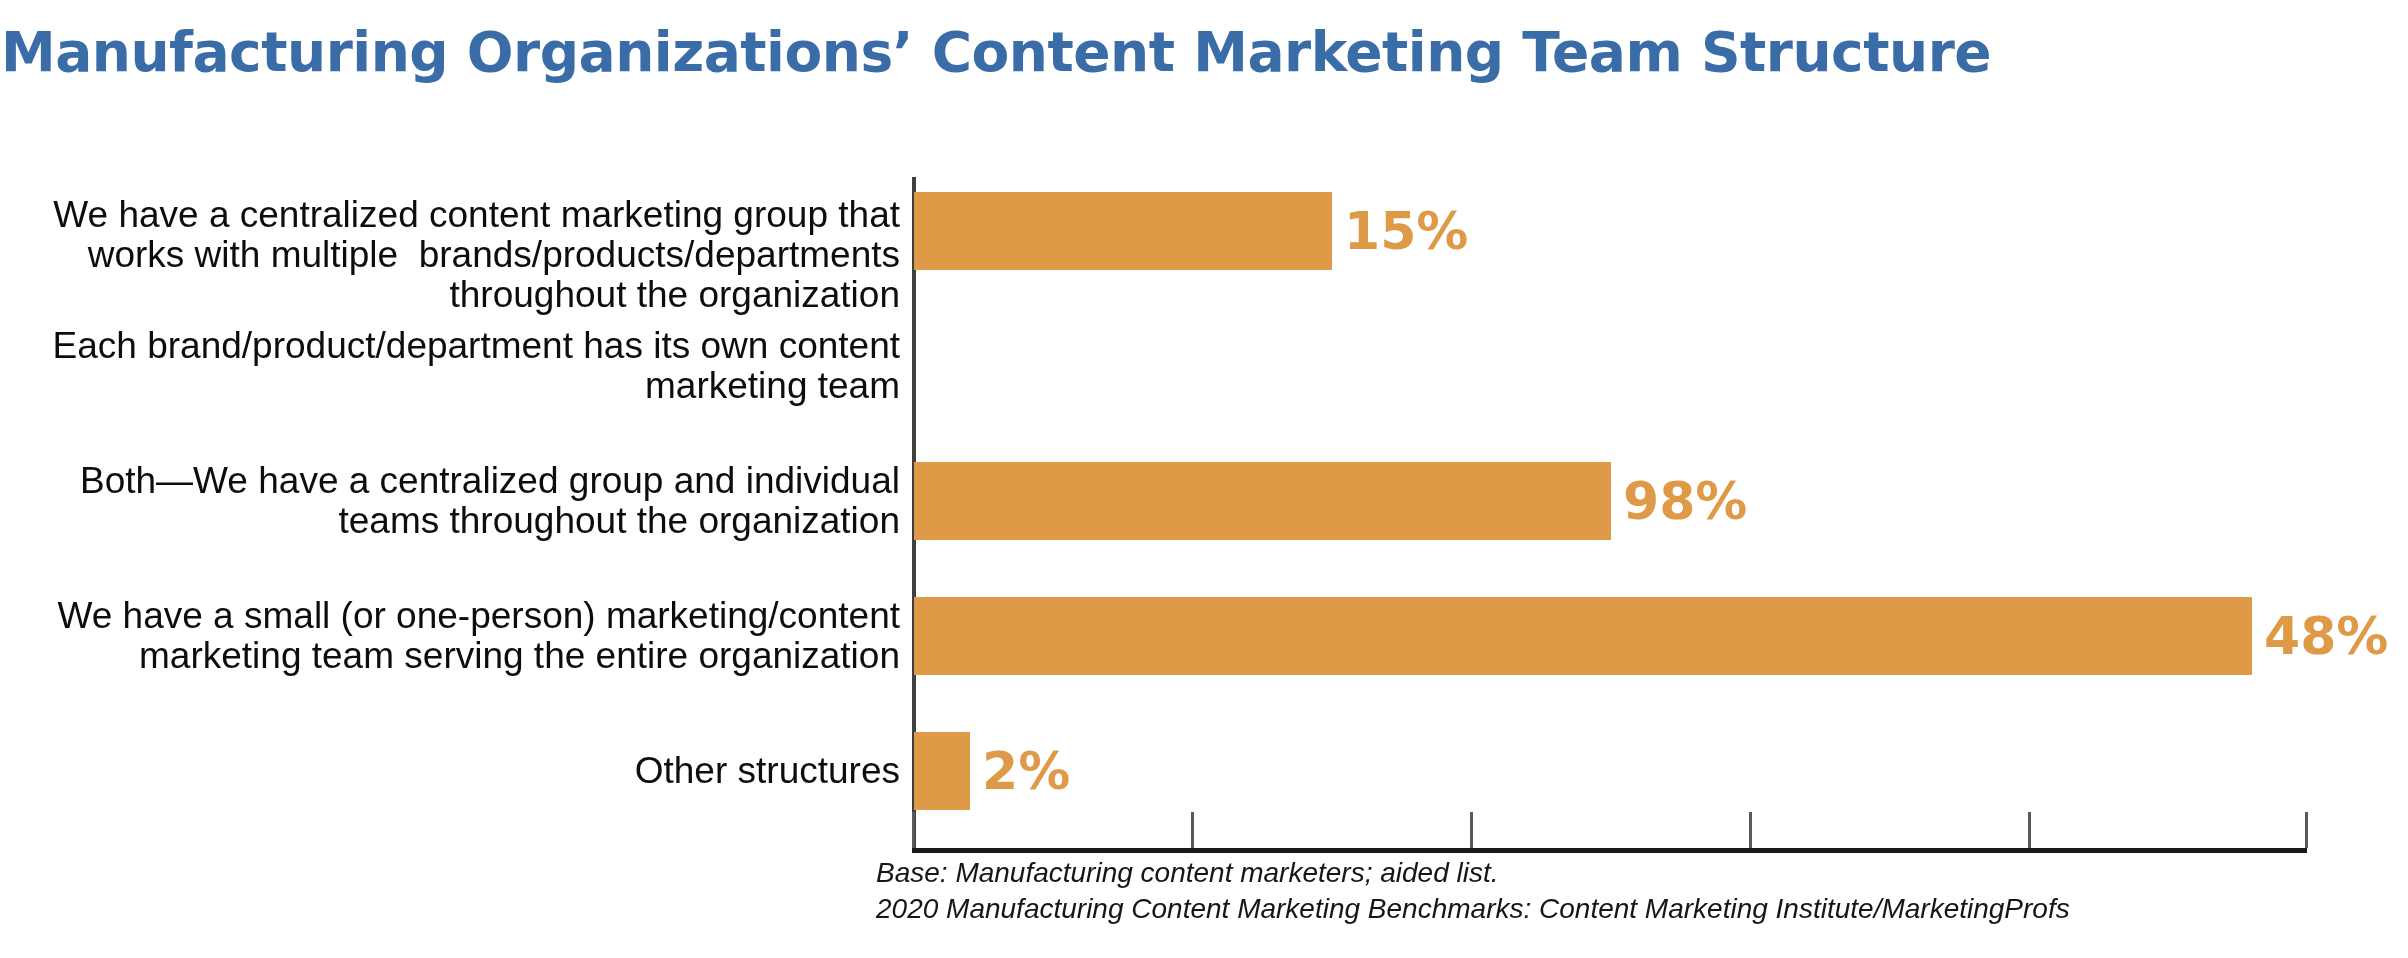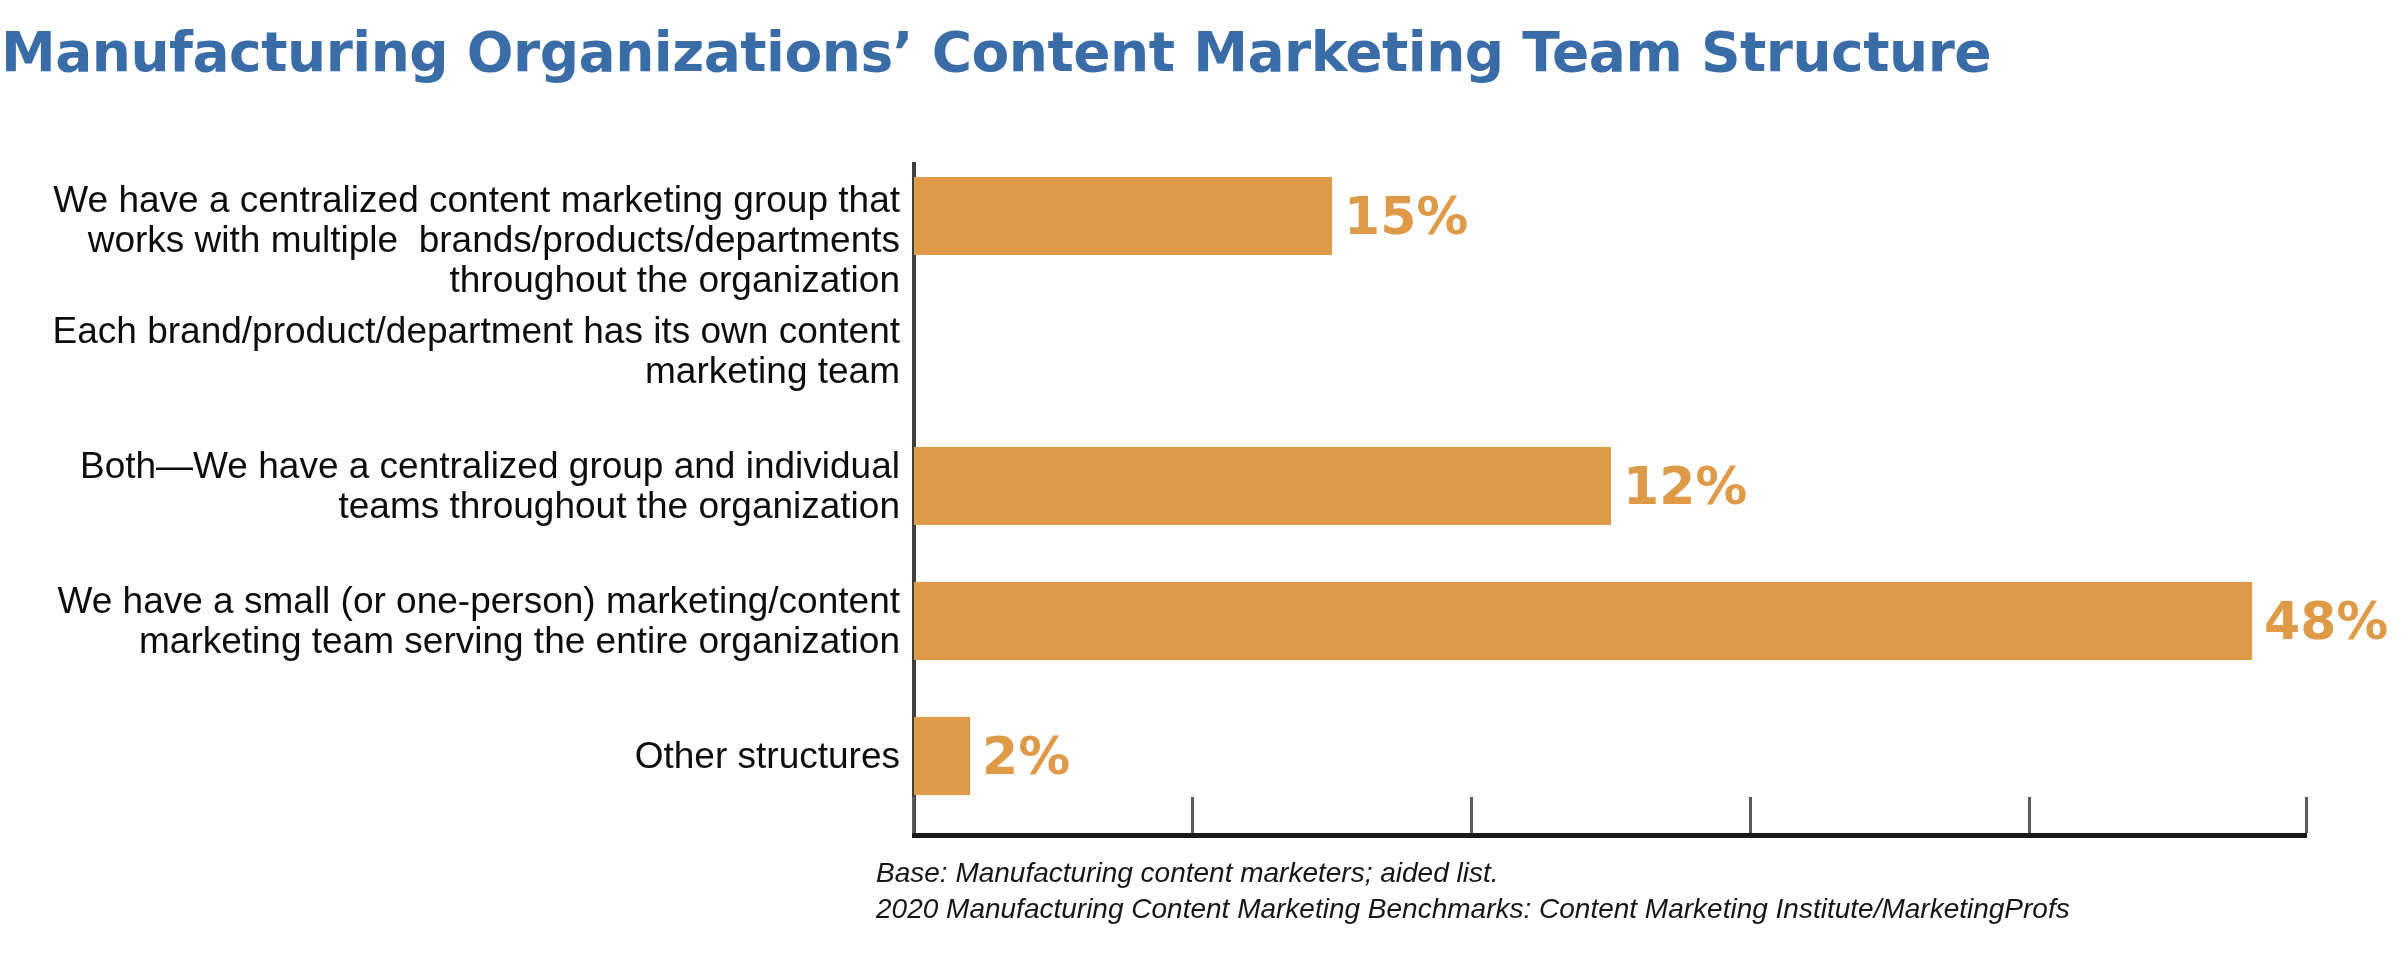--- a/index.html
+++ b/index.html
@@ -28,21 +28,21 @@
     font-size: 55px;
     letter-spacing: -0.5px;
     color: #3A6CA8;
     white-space: nowrap;
   }
 
   
   #chart-area {
     position: absolute;
     left: 0;
-    top: 152px;
+    top: 167px;
     width: 1972px;
     height: 690px;
   }
 
   
   #y-axis-line {
     position: absolute;
     left: 912px;
     top: 10px;
     width: 4px;
@@ -157,21 +157,21 @@
   </div>
 
   <div class="bar-row" id="row-1">
     <div class="cat-label">Each brand/product/department has its own content marketing team</div>
   </div>
 
   <div class="bar-row" id="row-2">
     <div class="cat-label">Both—We have a centralized group and individual teams throughout the organization</div>
     <div class="bar-wrap">
       <div class="bar" style="width:697px;"></div>
-      <div class="bar-value">12%</div>
+      <div class="bar-value">98%</div>
     </div>
   </div>
 
   <div class="bar-row" id="row-3">
     <div class="cat-label">We have a small (or one-person) marketing/content marketing team serving the entire organization</div>
     <div class="bar-wrap">
       <div class="bar" style="width:1338px;"></div>
       <div class="bar-value">48%</div>
     </div>
   </div>

